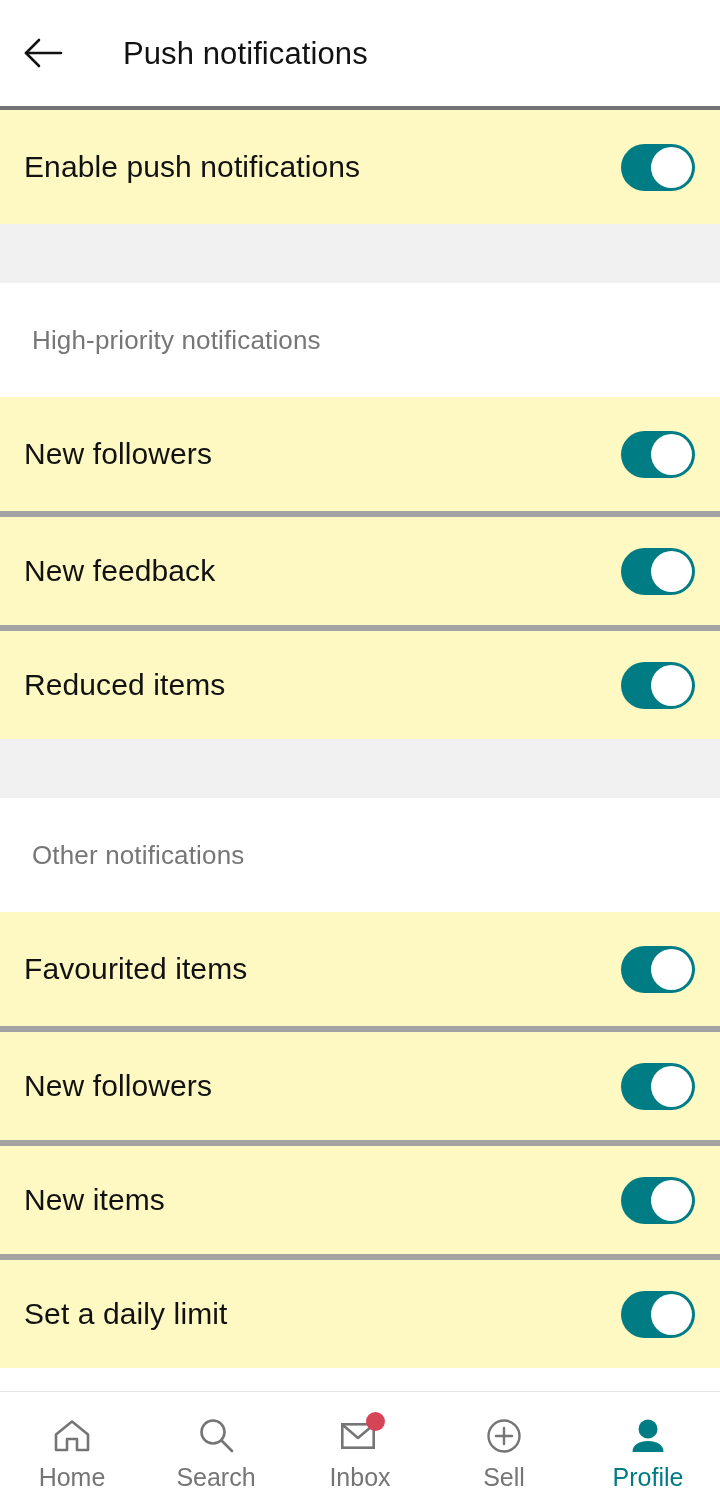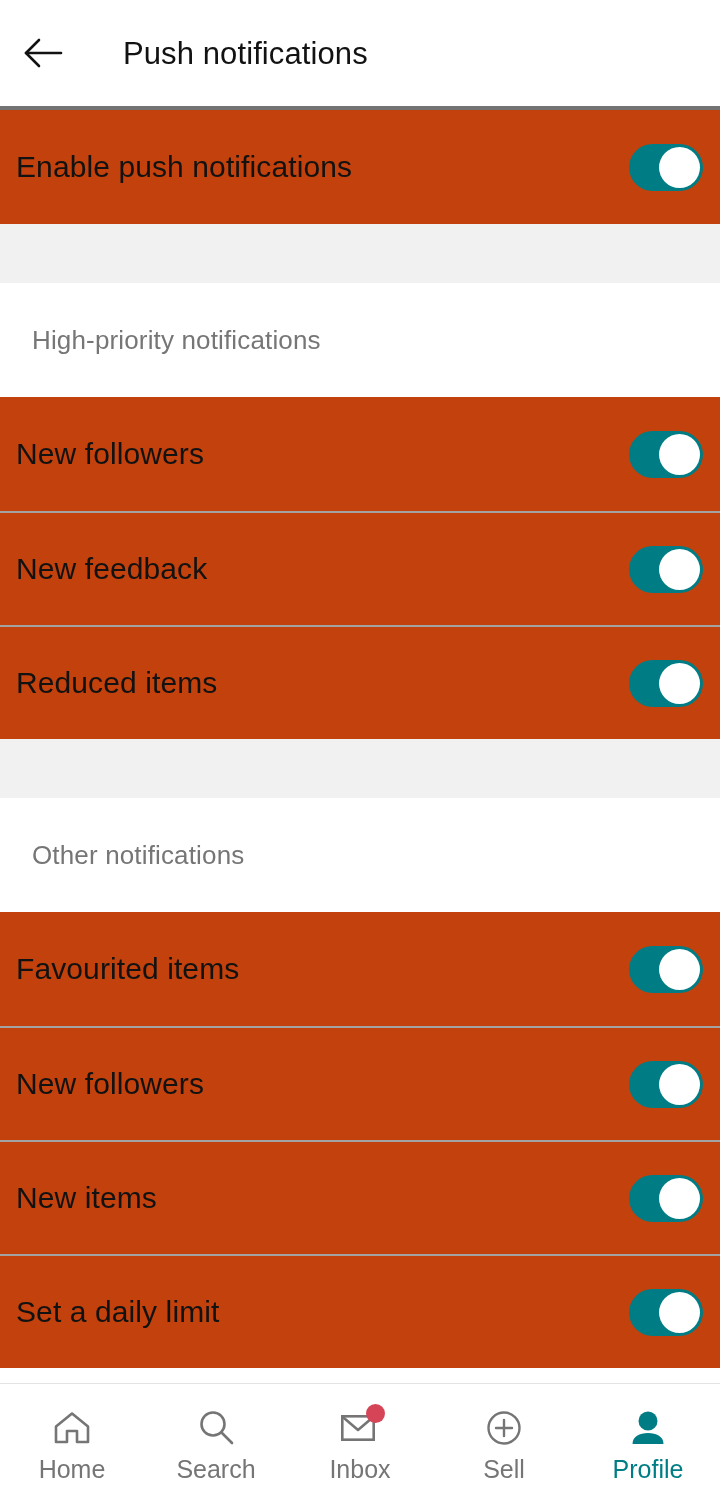--- a/index.html
+++ b/index.html
@@ -31,25 +31,25 @@
     margin-left:37px;
   }
 
   
   .content { width:100%; }
 
   .row {
     position:relative;
     height:114px; width:100%;
     display:flex; align-items:center;
-    background:#c2410c;
-    padding:0 16px;
-    cursor:pointer;
-  }
-  .row + .row { border-top:2px solid #a3a3a3; }
+    background:#fef9c3;
+    padding:0 24px;
+    cursor:pointer;
+  }
+  .row + .row { border-top:6px solid #a3a3a3; }
   .row-label {
     font-size:30px; font-weight:400; color:#121212;
     line-height:1; letter-spacing:0.1px;
     flex:1 1 auto;
   }
 
   
   .toggle {
     flex:0 0 auto;
     width:74px; height:47px;
@@ -80,21 +80,21 @@
     letter-spacing:0.15px;
     line-height:1;
   }
   .group .row:first-of-type { border-top:none; }
 
   
   .row.clipped { height:114px; }
 
   
   .bottom-nav {
-    position:absolute; left:0; bottom:8px;
+    position:absolute; left:0; bottom:0;
     width:720px; height:116px;
     background:#ffffff;
     border-top:1px solid #e4e4e4;
     display:flex; align-items:stretch;
     z-index:10;
   }
   .nav-item {
     flex:1 1 20%;
     display:flex; flex-direction:column;
     align-items:center; justify-content:center;

